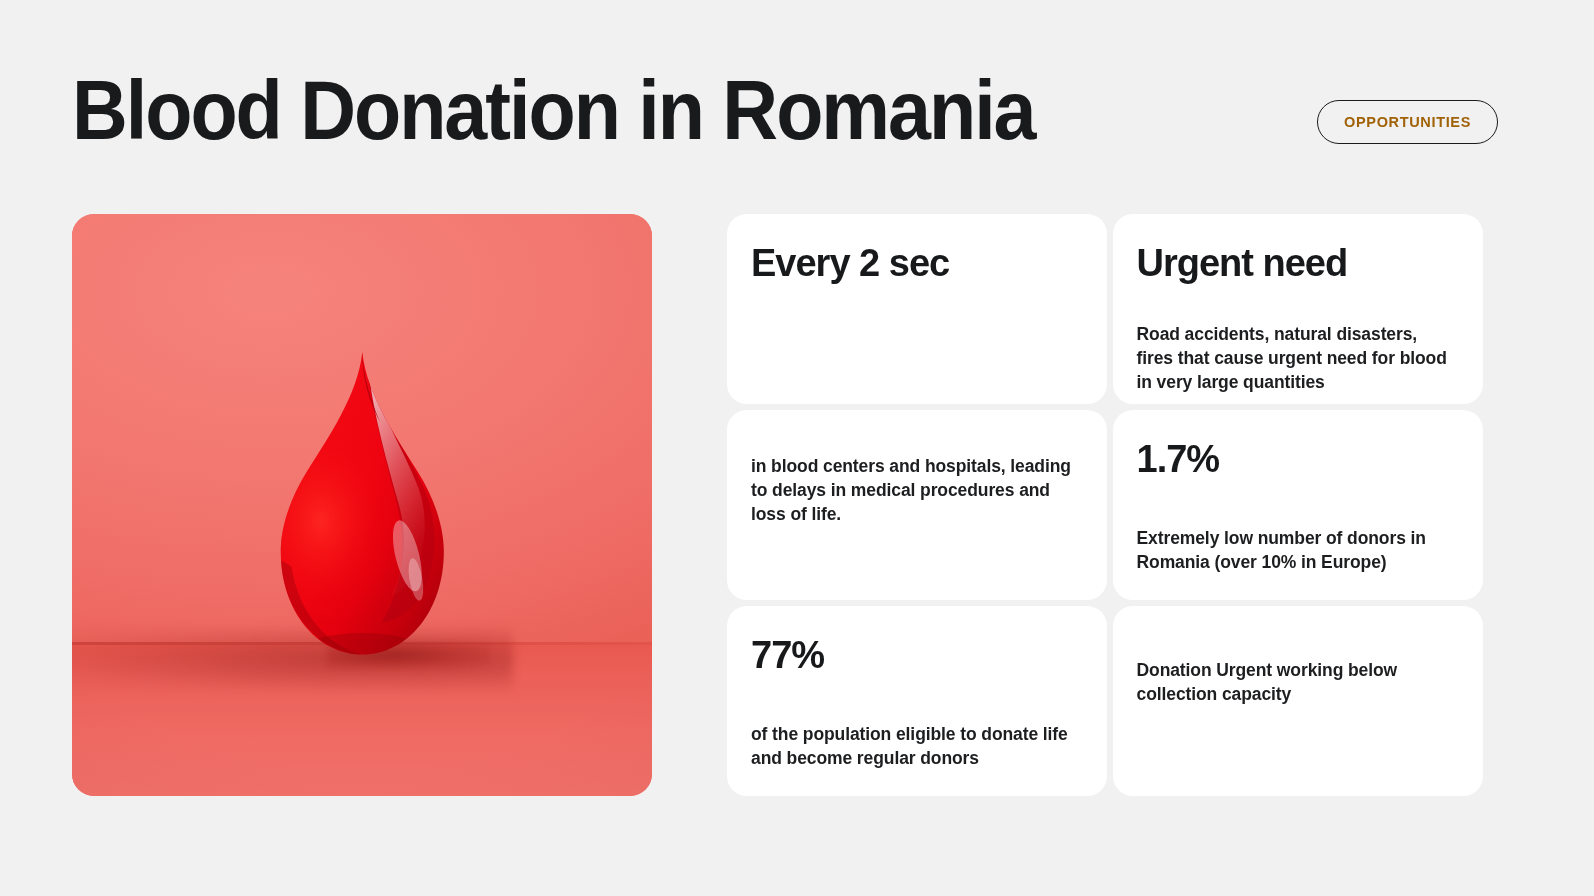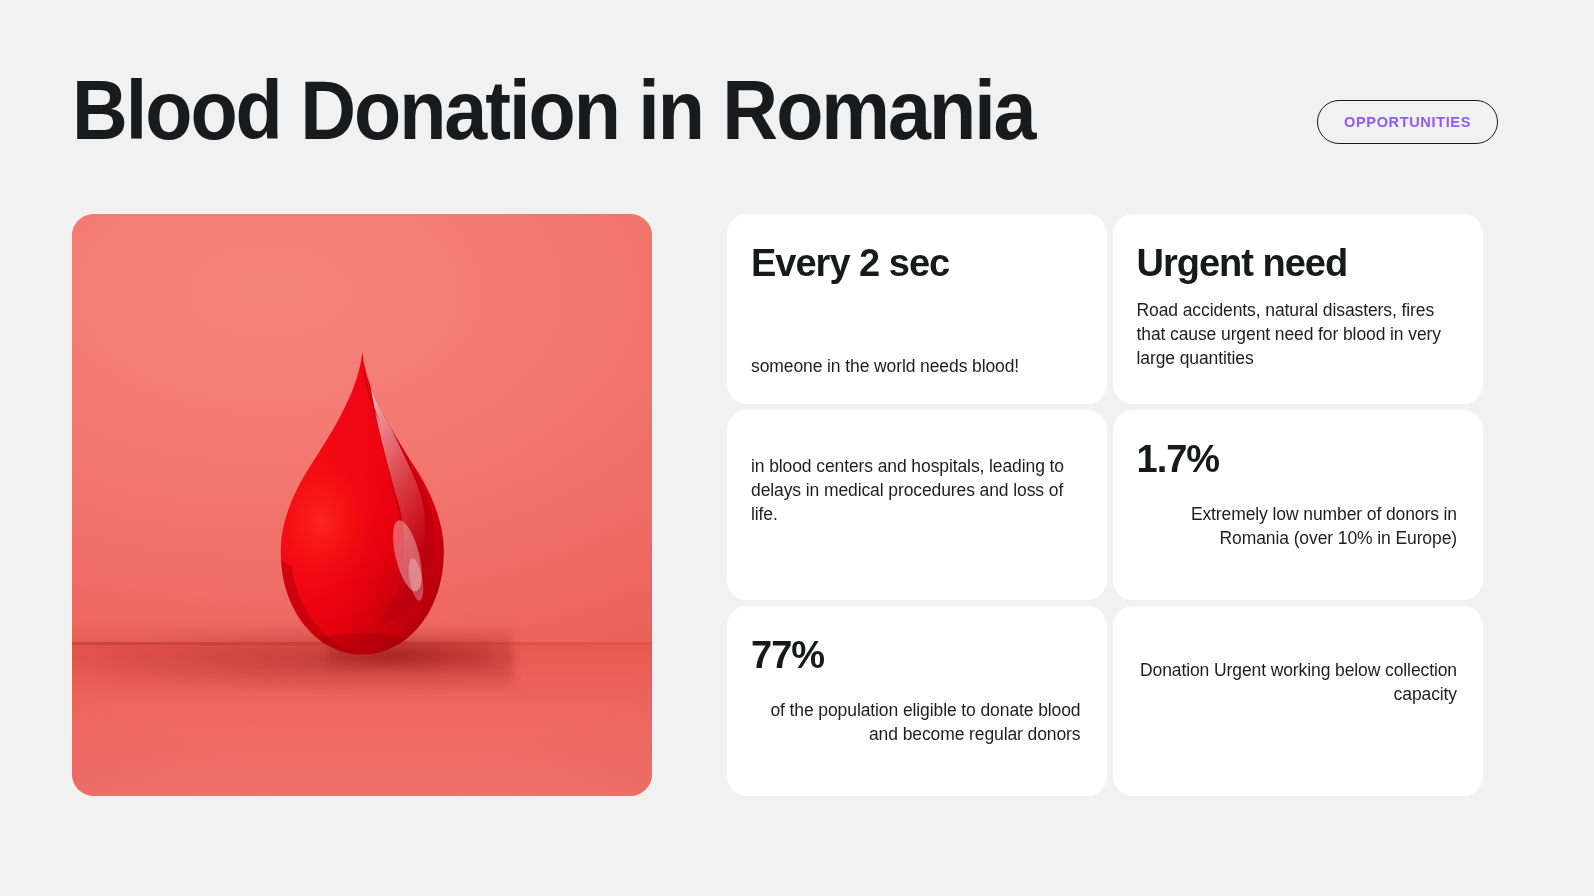--- a/index.html
+++ b/index.html
@@ -41,21 +41,21 @@
     padding:16px 26px;
     display:flex;
     align-items:center;
     justify-content:center;
     border:1.6px solid #1b1c1e;
     border-radius:26px;
     background:transparent;
     font-size:14.5px;
     font-weight:700;
     letter-spacing:0.65px;
-    color:#8b5cf6;
+    color:#a16207;
     cursor:pointer;
     white-space:nowrap;
   }
 
   
   #hero-image {
     position:absolute;
     left:72px; top:214px;
     width:580px; height:582px;
     border-radius:22px;
@@ -113,41 +113,42 @@
     gap:0px;
   }
   .stat-card {
     background:#ffffff;
     border-radius:20px;
     margin:0 6px 6px 0;
     padding:30px 26px 24px 24px;
     display:flex;
     flex-direction:column;
     overflow:hidden;
+    gap:24px;
   }
   .stat-card:nth-child(2n) { margin-right:15px; }
   .stat-card:nth-child(5), .stat-card:nth-child(6) { margin-bottom:0; }
 
   .card-heading {
     font-size:38px;
     font-weight:700;
     letter-spacing:-1.0px;
     line-height:1.05;
     color:#18191b;
     white-space:nowrap;
   }
   .card-body {
     font-size:17.5px;
-    font-weight:400;
+    font-weight:700;
     line-height:1.38;
     color:#1d1e20;
     letter-spacing:-0.1px;
   }
   .body-close { margin-top:14px; }
-  .body-mid   { margin-top:22px;text-align:right; }
+  .body-mid   { margin-top:22px; }
   .body-far   { margin-top:auto; padding-bottom:2px; }
 </style>
 </head>
 <body>
 
 <div id="page">
 
   <div id="header">
     <div id="page-title">Blood Donation in Romania</div>
     <div id="opportunities-badge">OPPORTUNITIES</div>
@@ -226,40 +227,39 @@
       <path d="M100 6 C 101 30, 108 52, 117 72 C 106 52, 100 30, 100 6 Z" fill="#a80010" opacity="0.9"></path>
     </svg>
 
     <div id="hero-vignette"></div>
   </div>
 
   <div id="cards-grid">
 
     <div class="stat-card">
       <div class="card-heading">Every 2 sec</div>
-      <div class="card-body body-far">someone in the world needs blood!</div>
     </div>
 
     <div class="stat-card">
       <div class="card-heading">Urgent need</div>
       <div class="card-body body-close">Road accidents, natural disasters, fires that cause urgent need for blood in very large quantities</div>
     </div>
 
     <div class="stat-card">
       <div class="card-body body-close">in blood centers and hospitals, leading to delays in medical procedures and loss of life.</div>
     </div>
 
     <div class="stat-card">
       <div class="card-heading">1.7%</div>
       <div class="card-body body-mid">Extremely low number of donors  in Romania (over 10% in Europe)</div>
     </div>
 
     <div class="stat-card">
       <div class="card-heading">77%</div>
-      <div class="card-body body-mid">of the population eligible to donate blood and become regular donors</div>
+      <div class="card-body body-mid">of the population eligible to donate life and become regular donors</div>
     </div>
 
     <div class="stat-card">
       <div class="card-body body-mid">Donation Urgent working below collection capacity</div>
     </div>
 
   </div>
 </div>
 
 </body></html>

